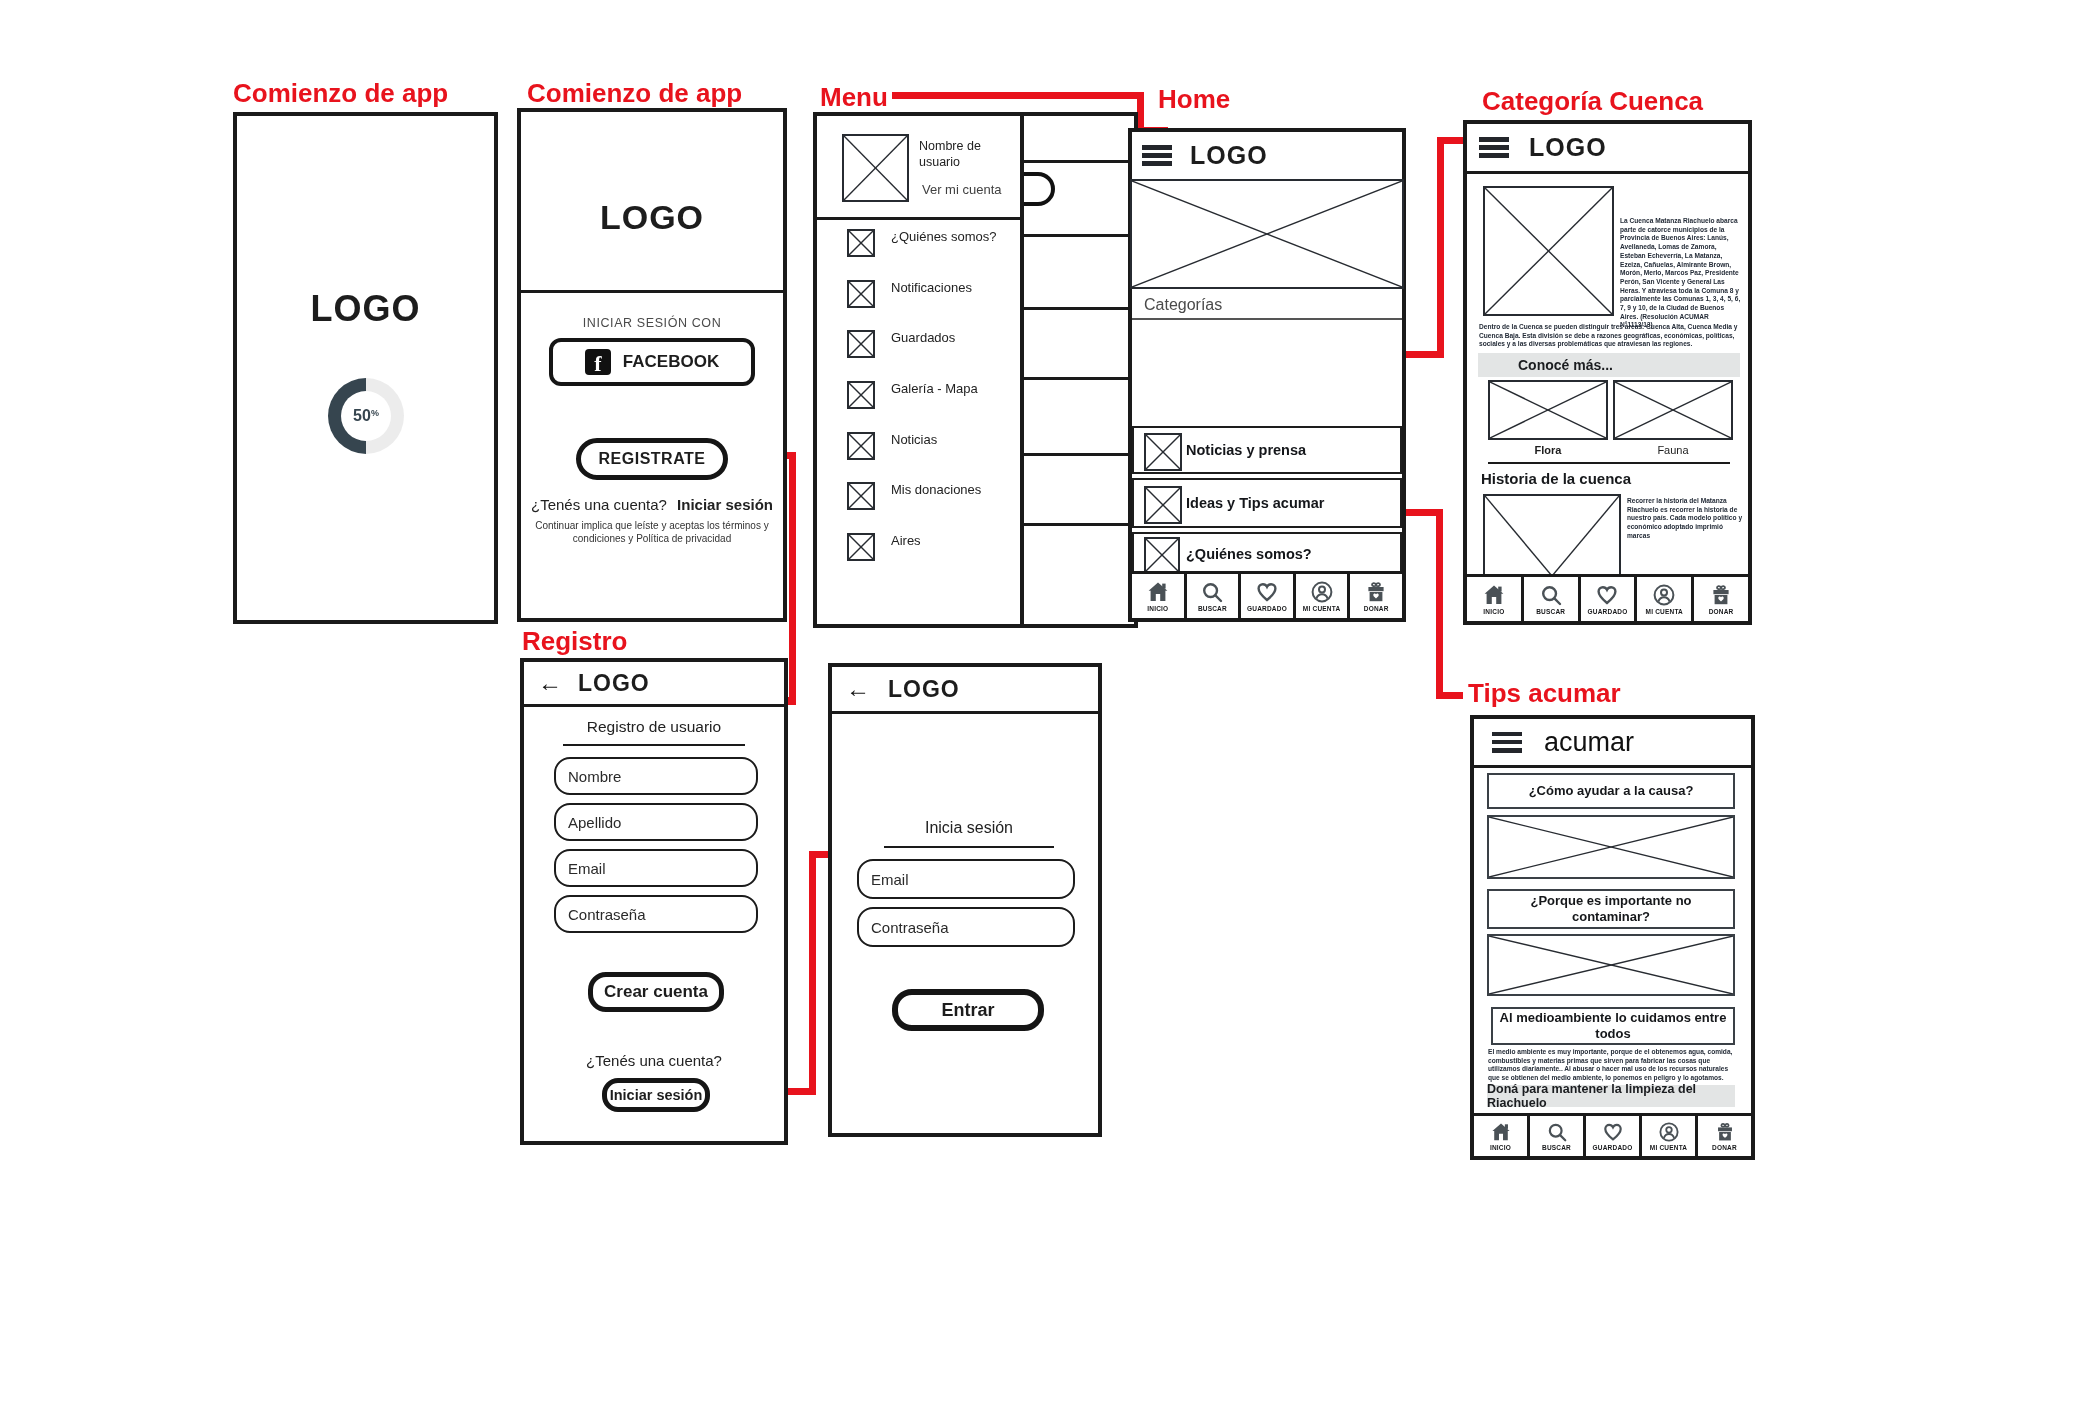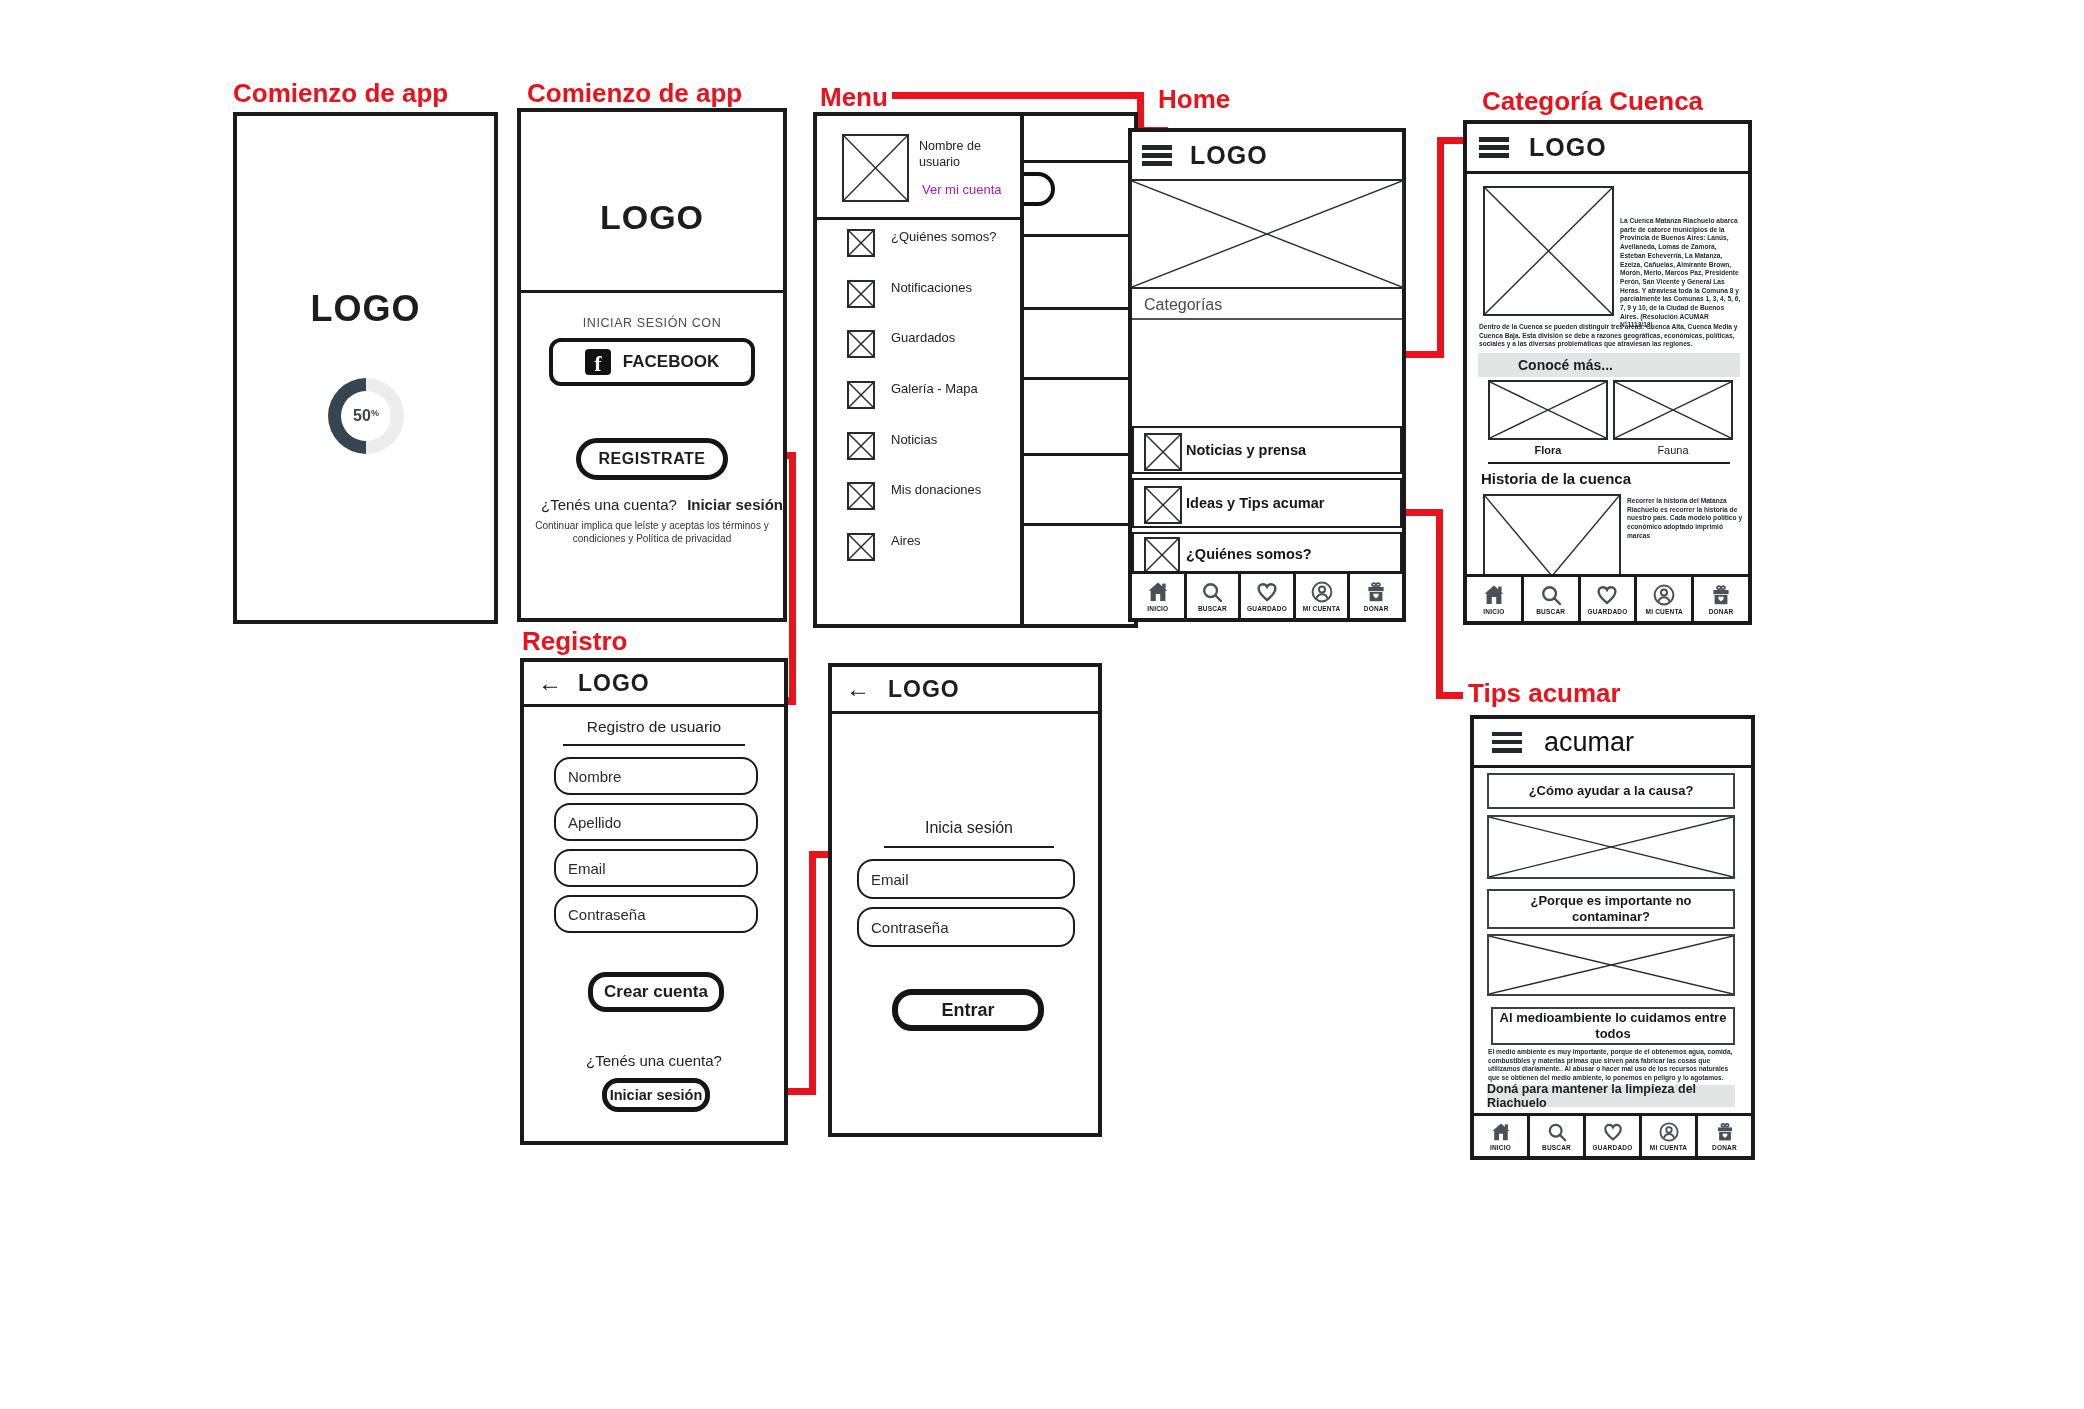--- a/index.html
+++ b/index.html
@@ -89,21 +89,21 @@
   <div class="screen" style="left:517px;top:108px;width:270px;height:514px;">
     <div class="abs" style="left:0;right:0;top:86px;text-align:center;font-size:34px;font-weight:800;letter-spacing:1px;">LOGO</div>
     <div class="abs" style="left:0;right:0;top:178px;height:3px;background:#1a1a1a;"></div>
     <div class="abs" style="left:0;right:0;top:204px;text-align:center;font-size:12.5px;color:#4a4a4a;letter-spacing:0.6px;">INICIAR SESIÓN CON</div>
     <div class="btn" style="left:28px;top:226px;width:206px;height:48px;border-width:4px;border-radius:12px;font-size:17px;gap:12px;">
       <span style="width:26px;height:26px;background:#111;border-radius:4px;color:#fff;display:flex;align-items:flex-end;justify-content:center;
             font-size:22px;font-weight:700;font-family:'Liberation Serif',serif;line-height:1.05;overflow:hidden;">f</span>
       <span>FACEBOOK</span>
     </div>
     <div class="btn" style="left:55px;top:326px;width:152px;height:42px;border-radius:22px;font-size:16px;letter-spacing:0.5px;">REGISTRATE</div>
-    <div class="abs" style="left:0;right:0;top:384px;text-align:right;font-size:15px;color:#222;">
+    <div class="abs" style="left:0;right:0;top:384px;text-align:center;font-size:15px;color:#222;">
       <span>¿Tenés una cuenta?</span>
       <span style="font-weight:700;margin-left:6px;">Iniciar sesión</span>
     </div>
     <div class="abs" style="left:0;right:0;top:408px;text-align:center;font-size:10px;color:#333;">Continuar implica que leíste y aceptas los términos y</div>
     <div class="abs" style="left:0;right:0;top:421px;text-align:center;font-size:10px;color:#333;">condiciones y Política de privacidad</div>
   </div>
 
   <div class="screen" style="left:813px;top:112px;width:325px;height:516px;">
 
     <div class="abs" style="left:199px;top:44px;right:0;height:3px;background:#1a1a1a;"></div>
@@ -115,21 +115,21 @@
     <div class="abs" style="left:199px;top:407px;right:0;height:3px;background:#1a1a1a;"></div>
 
     <div class="abs" style="left:0;top:0;bottom:0;width:203px;background:#fff;border-right:4px solid #1a1a1a;">
       <div class="xbox" style="left:25px;top:18px;width:67px;height:68px;">
         <svg viewBox="0 0 10 10" preserveAspectRatio="none">
             <line x1="0" y1="0" x2="10" y2="10"></line>
             <line x1="10" y1="0" x2="0" y2="10"></line>
           </svg>
       </div>
       <div class="abs" style="left:102px;top:22px;width:78px;font-size:12.5px;color:#222;line-height:1.3;">Nombre de usuario</div>
-      <div class="abs" style="left:105px;top:66px;font-size:13px;color:#a21caf;">Ver mi cuenta</div>
+      <div class="abs" style="left:105px;top:66px;font-size:13px;color:#404040;">Ver mi cuenta</div>
       <div class="abs" style="left:0;right:0;top:101px;height:2.5px;background:#1a1a1a;"></div>
 
       <div class="menuitem" style="left:30px;top:113px;">
         <div class="xbox" style="left:0;top:0;width:28px;height:28px;">
             <svg viewBox="0 0 10 10" preserveAspectRatio="none">
               <line x1="0" y1="0" x2="10" y2="10"></line>
               <line x1="10" y1="0" x2="0" y2="10"></line>
             </svg>
           </div>
         <span class="lbl">¿Quiénes somos?</span>

